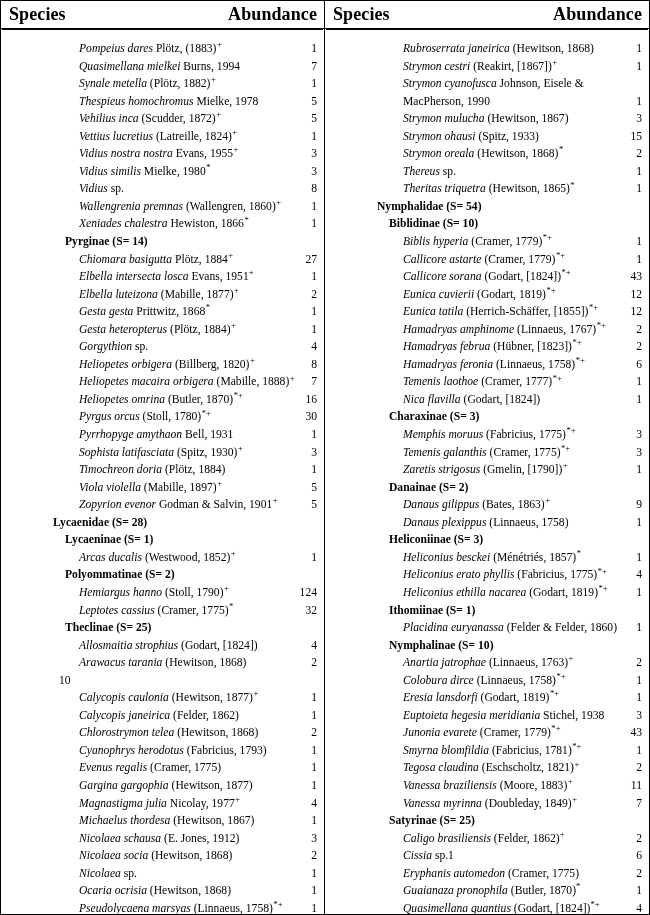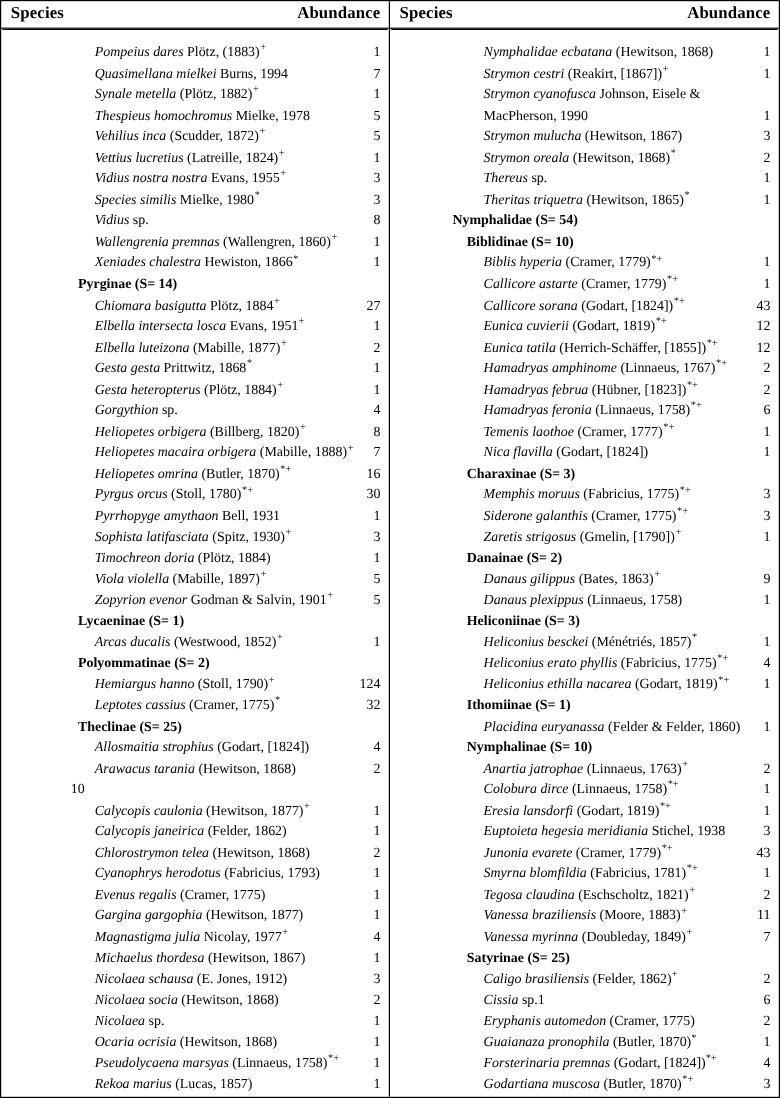--- a/index.html
+++ b/index.html
@@ -40,21 +40,21 @@
   .col.left {
     border-right: 1.2px solid #000;
   }
 
   
   .thead {
     display: flex;
     justify-content: space-between;
     align-items: baseline;
     font-weight: bold;
-    font-size: 14px;
+    font-size: 18px;
     padding: 3px 7px 3px 8px;
     border-bottom: 1px solid #000;
     box-shadow: 0 2px 0 -1px #000;
   }
   .thead .th-species { letter-spacing: .1px; }
   .thead .th-abund { letter-spacing: .1px; }
 
   .tbody {
     flex: 1 1 auto;
     padding-top: 11px;
@@ -132,21 +132,21 @@
           </div>
           <div class="row rank-species">
             <div class="name"><span class="sci">Vettius lucretius</span> <span class="auth">(Latreille, 1824)</span><span class="mark">+</span></div>
             <div class="abund">1</div>
           </div>
           <div class="row rank-species">
             <div class="name"><span class="sci">Vidius nostra nostra</span> <span class="auth">Evans, 1955</span><span class="mark">+</span></div>
             <div class="abund">3</div>
           </div>
           <div class="row rank-species">
-            <div class="name"><span class="sci">Species similis</span> <span class="auth">Mielke, 1980</span><span class="mark">*</span></div>
+            <div class="name"><span class="sci">Vidius similis</span> <span class="auth">Mielke, 1980</span><span class="mark">*</span></div>
             <div class="abund">3</div>
           </div>
           <div class="row rank-species">
             <div class="name"><span class="sci">Vidius</span> <span class="auth">sp.</span></div>
             <div class="abund">8</div>
           </div>
           <div class="row rank-species">
             <div class="name"><span class="sci">Wallengrenia premnas</span> <span class="auth">(Wallengren, 1860)</span><span class="mark">+</span></div>
             <div class="abund">1</div>
           </div>
@@ -210,20 +210,24 @@
             <div class="name"><span class="sci">Timochreon doria</span> <span class="auth">(Plötz, 1884)</span></div>
             <div class="abund">1</div>
           </div>
           <div class="row rank-species">
             <div class="name"><span class="sci">Viola violella</span> <span class="auth">(Mabille, 1897)</span><span class="mark">+</span></div>
             <div class="abund">5</div>
           </div>
           <div class="row rank-species">
             <div class="name"><span class="sci">Zopyrion evenor</span> <span class="auth">Godman &amp; Salvin, 1901</span><span class="mark">+</span></div>
             <div class="abund">5</div>
+          </div>
+          <div class="row rank-family">
+            <div class="name"><span class="auth">Lycaenidae (S= 28)</span></div>
+            <div class="abund"></div>
           </div>
           <div class="row rank-subfamily">
             <div class="name"><span class="auth">Lycaeninae (S= 1)</span></div>
             <div class="abund"></div>
           </div>
           <div class="row rank-species">
             <div class="name"><span class="sci">Arcas ducalis</span> <span class="auth">(Westwood, 1852)</span><span class="mark">+</span></div>
             <div class="abund">1</div>
           </div>
           <div class="row rank-subfamily">
@@ -312,34 +316,38 @@
         </div>
     </div>
 
     <div class="col right">
       <div class="thead">
         <span class="th-species">Species</span>
         <span class="th-abund">Abundance</span>
       </div>
       <div class="tbody" id="body-1">
           <div class="row rank-species">
-            <div class="name"><span class="sci">Nymphalidae ecbatana</span> <span class="auth">(Hewitson, 1868)</span></div>
+            <div class="name"><span class="sci">Rubroserrata janeirica</span> <span class="auth">(Hewitson, 1868)</span></div>
             <div class="abund">1</div>
           </div>
           <div class="row rank-species">
             <div class="name"><span class="sci">Strymon cestri</span> <span class="auth">(Reakirt, [1867])</span><span class="mark">+</span></div>
             <div class="abund">1</div>
           </div>
           <div class="row rank-species">
             <div class="name"><span class="sci">Strymon cyanofusca</span> <span class="auth">Johnson, Eisele &amp; MacPherson, 1990</span></div>
             <div class="abund">1</div>
           </div>
           <div class="row rank-species">
             <div class="name"><span class="sci">Strymon mulucha</span> <span class="auth">(Hewitson, 1867)</span></div>
             <div class="abund">3</div>
+          </div>
+          <div class="row rank-species">
+            <div class="name"><span class="sci">Strymon ohausi</span> <span class="auth">(Spitz, 1933)</span></div>
+            <div class="abund">15</div>
           </div>
           <div class="row rank-species">
             <div class="name"><span class="sci">Strymon oreala</span> <span class="auth">(Hewitson, 1868)</span><span class="mark">*</span></div>
             <div class="abund">2</div>
           </div>
           <div class="row rank-species">
             <div class="name"><span class="sci">Thereus</span> <span class="auth">sp.</span></div>
             <div class="abund">1</div>
           </div>
           <div class="row rank-species">
@@ -396,21 +404,21 @@
           </div>
           <div class="row rank-subfamily">
             <div class="name"><span class="auth">Charaxinae (S= 3)</span></div>
             <div class="abund"></div>
           </div>
           <div class="row rank-species">
             <div class="name"><span class="sci">Memphis moruus</span> <span class="auth">(Fabricius, 1775)</span><span class="mark">*+</span></div>
             <div class="abund">3</div>
           </div>
           <div class="row rank-species">
-            <div class="name"><span class="sci">Siderone galanthis</span> <span class="auth">(Cramer, 1775)</span><span class="mark">*+</span></div>
+            <div class="name"><span class="sci">Temenis galanthis</span> <span class="auth">(Cramer, 1775)</span><span class="mark">*+</span></div>
             <div class="abund">3</div>
           </div>
           <div class="row rank-species">
             <div class="name"><span class="sci">Zaretis strigosus</span> <span class="auth">(Gmelin, [1790])</span><span class="mark">+</span></div>
             <div class="abund">1</div>
           </div>
           <div class="row rank-subfamily">
             <div class="name"><span class="auth">Danainae (S= 2)</span></div>
             <div class="abund"></div>
           </div>
@@ -500,21 +508,21 @@
           </div>
           <div class="row rank-species">
             <div class="name"><span class="sci">Eryphanis automedon</span> <span class="auth">(Cramer, 1775)</span></div>
             <div class="abund">2</div>
           </div>
           <div class="row rank-species">
             <div class="name"><span class="sci">Guaianaza pronophila</span> <span class="auth">(Butler, 1870)</span><span class="mark tight">*</span></div>
             <div class="abund">1</div>
           </div>
           <div class="row rank-species">
-            <div class="name"><span class="sci">Forsterinaria premnas</span> <span class="auth">(Godart, [1824])</span><span class="mark tight">*+</span></div>
+            <div class="name"><span class="sci">Quasimellana quantius</span> <span class="auth">(Godart, [1824])</span><span class="mark tight">*+</span></div>
             <div class="abund">4</div>
           </div>
           <div class="row rank-species">
             <div class="name"><span class="sci">Godartiana muscosa</span> <span class="auth">(Butler, 1870)</span><span class="mark">*+</span></div>
             <div class="abund">3</div>
           </div>
         </div>
     </div>
 
   </div>

